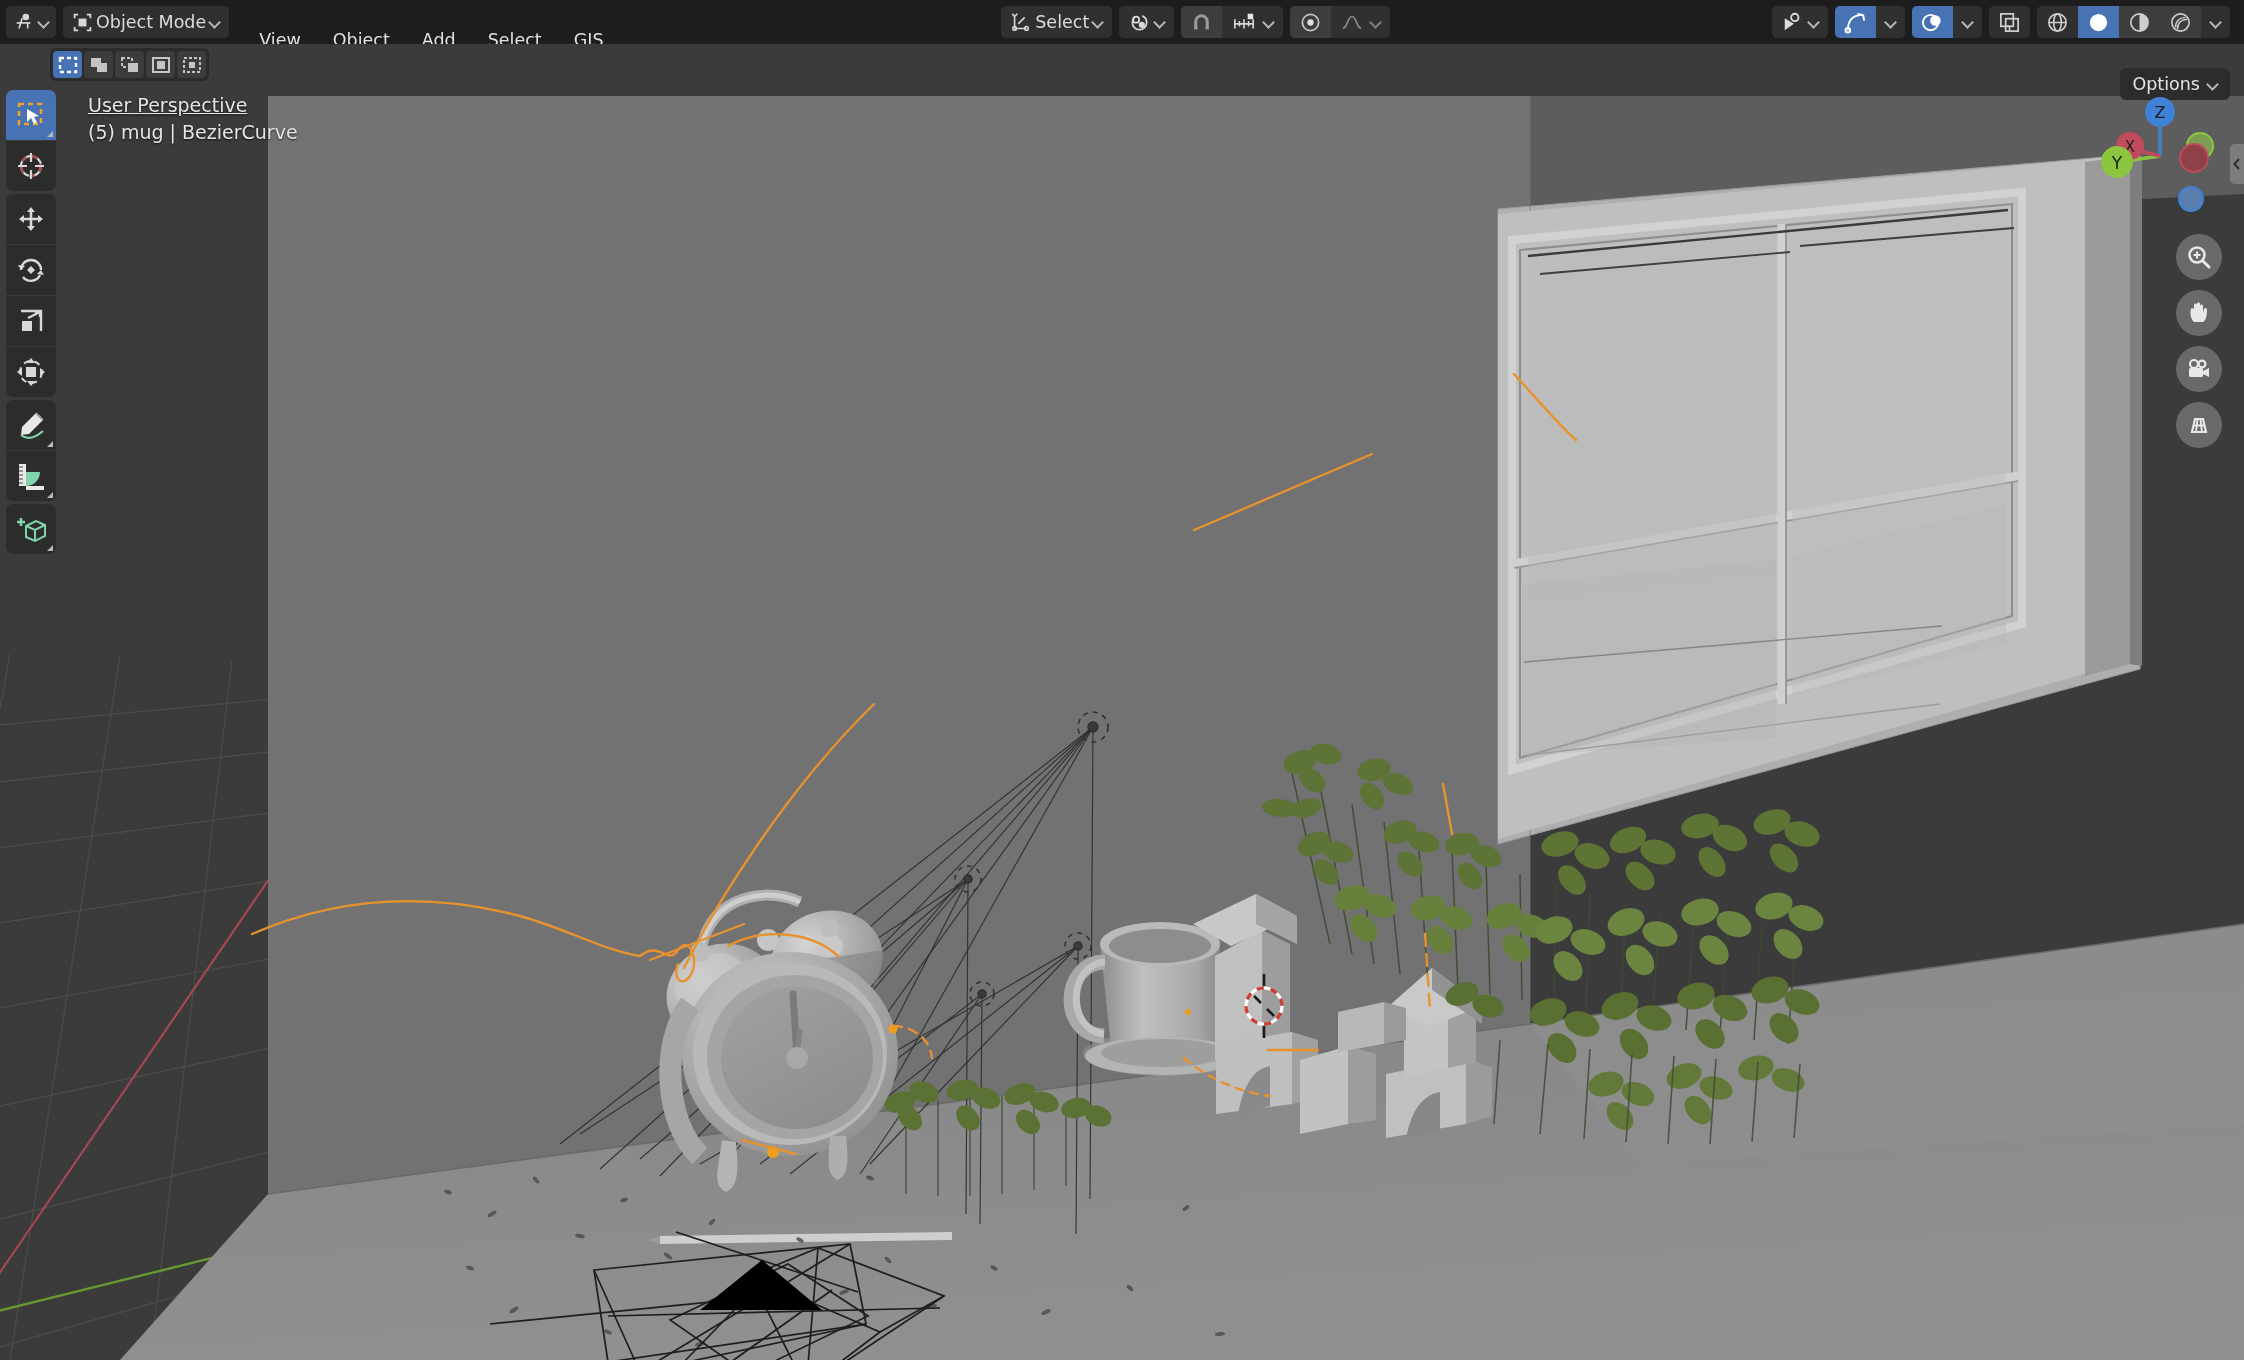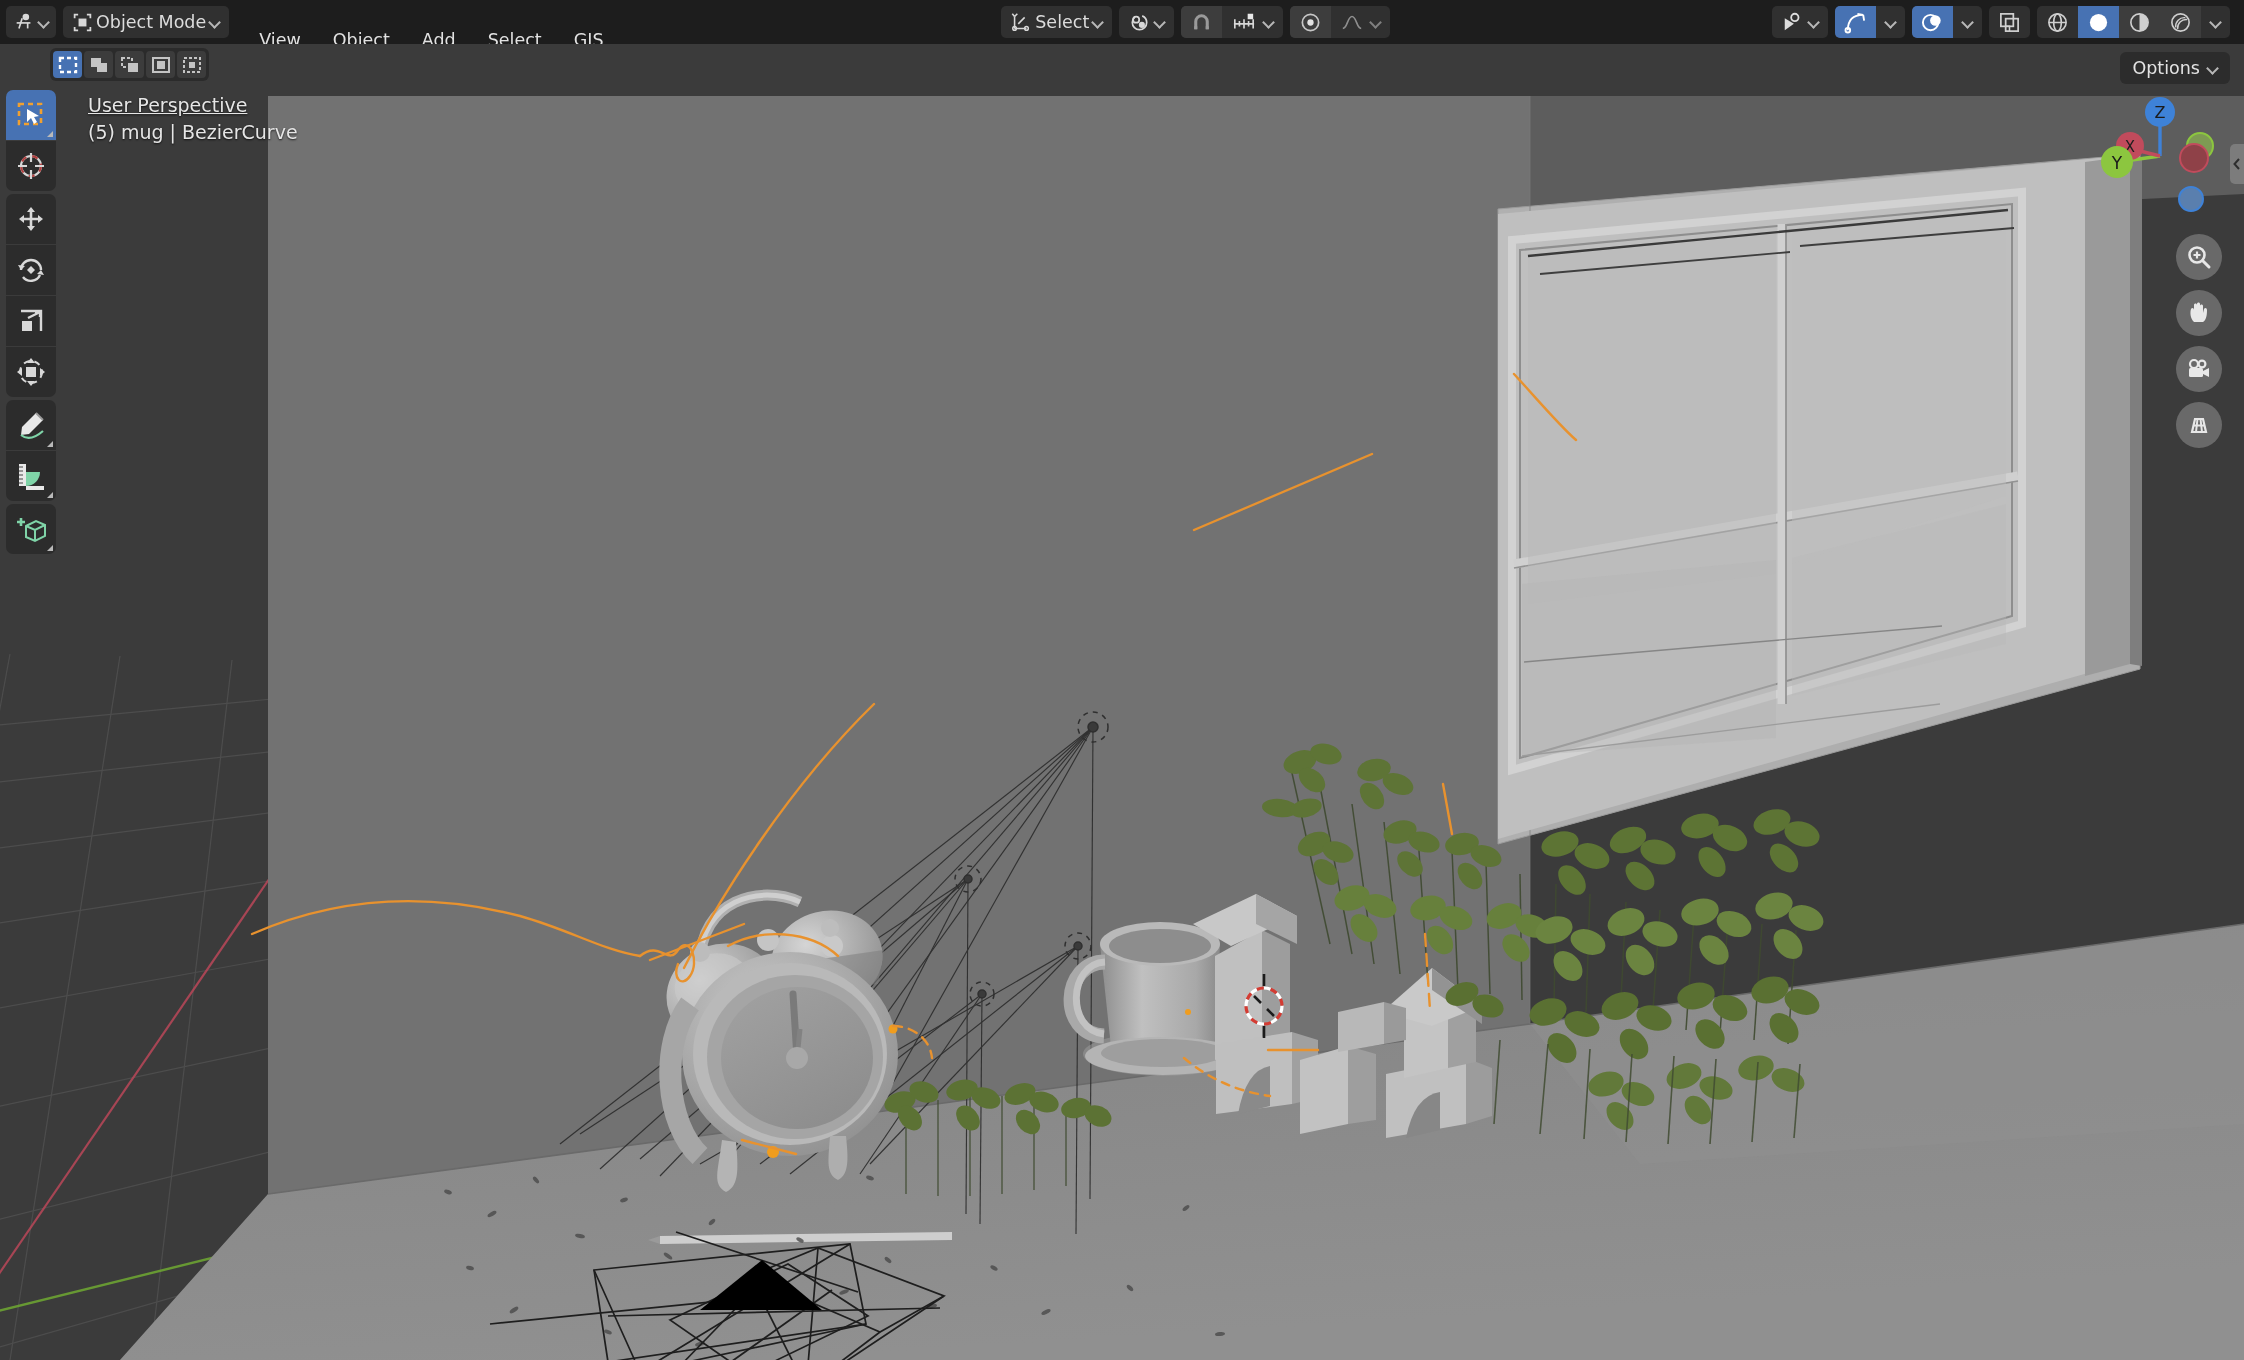--- a/index.html
+++ b/index.html
@@ -55,21 +55,21 @@
   .tool { width:50px; height:50px; background:#2c2c2c; display:flex;
     align-items:center; justify-content:center; position:relative; }
   .tool.on { background:#4772b3; }
   .tgrp .tool:first-child { border-radius:7px 7px 0 0; }
   .tgrp .tool:last-child  { border-radius:0 0 7px 7px; }
   .tgrp .tool:only-child  { border-radius:7px; }
   .corner::after { content:""; position:absolute; right:3px; bottom:3px;
     width:0; height:0; border-left:6px solid transparent; border-bottom:6px solid #b9b9b9; }
 
   
-  .optbtn { position:absolute; right:14px; top:8px; height:32px; display:flex;
+  .optbtn { position:absolute; right:14px; top:24px; height:32px; display:flex;
     align-items:center; gap:7px; background:#2c2c2c; border-radius:6px;
     padding:0 12px; color:#e3e3e3; font-size:17.5px; }
 
   
   .navgiz { position:absolute; right:14px; top:42px; width:140px; height:140px; }
   .navbtns { position:absolute; right:22px; top:190px; display:flex;
     flex-direction:column; gap:10px; }
   .navb { width:46px; height:46px; border-radius:50%; background:rgba(118,118,118,.80);
     display:flex; align-items:center; justify-content:center; }
 

